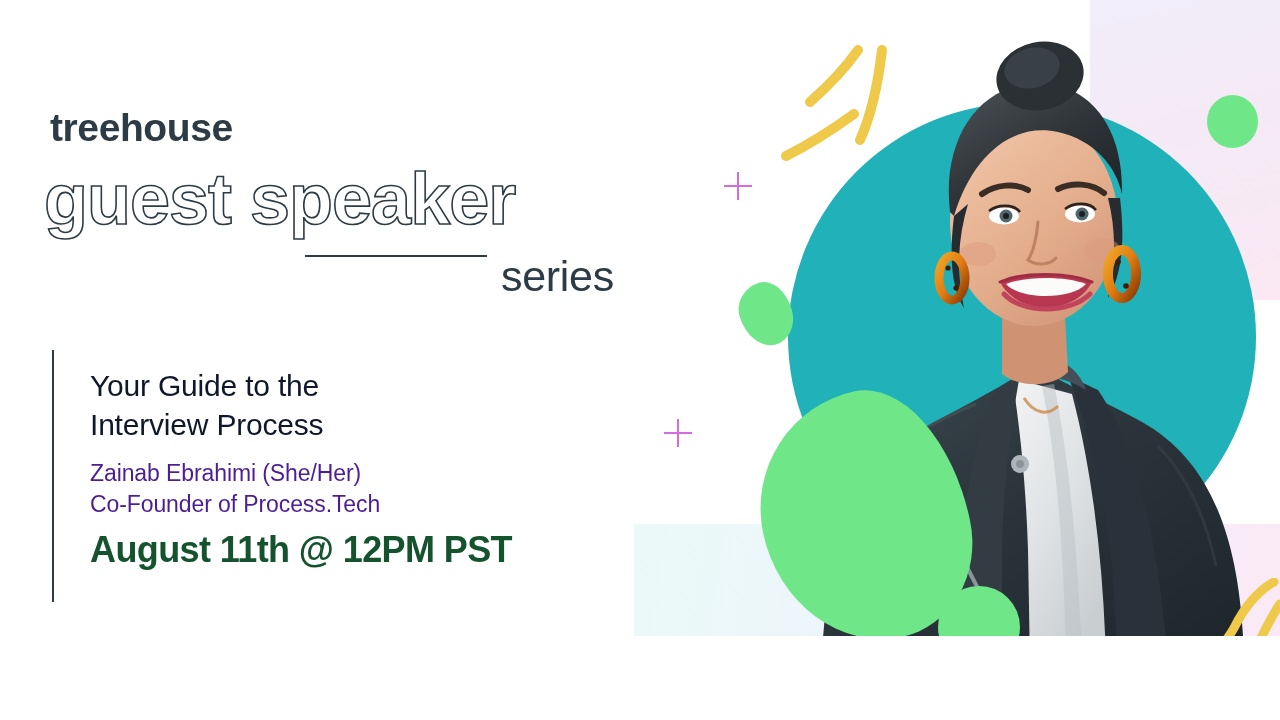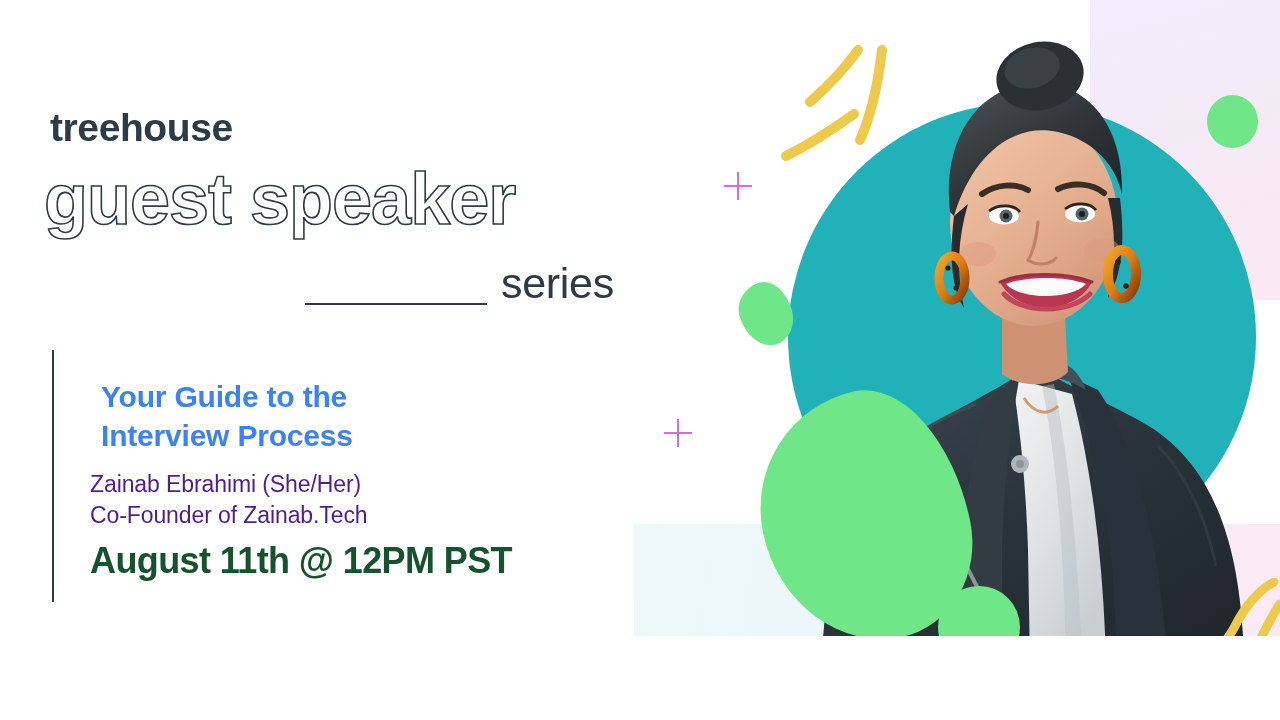--- a/index.html
+++ b/index.html
@@ -144,21 +144,21 @@
     white-space: nowrap;
   }
 
   #series-row {
     position: absolute;
     left: 305px;
     top: 255px;
     width: 320px;
     height: 50px;
     display: flex;
-    align-items: flex-end;
+    align-items: flex-start;
   }
   #series-rule {
     width: 182px;
     height: 2px;
     background: #2c3b45;
     flex: none;
   }
   #series-label {
     margin-left: 14px;
     font-size: 43px;
@@ -180,25 +180,25 @@
 
   #detail-block {
     position: absolute;
     left: 90px;
     top: 366px;
     width: 540px;
   }
 
   #talk-title {
     font-size: 30px;
-    font-weight: 700;
+    font-weight: 400;
     line-height: 1.3;
-    color: #3b82f6;
+    color: #0f172a;
     letter-spacing: -0.2px;
-    margin: 11px;
+    margin: 0;
     white-space: pre-line;
   }
 
   .speaker-line {
     font-size: 23px;
     font-weight: 400;
     line-height: 1.36;
     color: #4c1d95;
     letter-spacing: -0.1px;
   }
@@ -359,17 +359,17 @@
     <div id="series-rule"></div>
     <div id="series-label">series</div>
   </div>
 
   <div id="detail-rule"></div>
 
   <div id="detail-block">
     <div id="talk-title">Your Guide to the
 Interview Process</div>
     <div class="speaker-line" id="speaker-name">Zainab Ebrahimi (She/Her)</div>
-    <div class="speaker-line" id="speaker-role">Co-Founder of Zainab.Tech</div>
+    <div class="speaker-line" id="speaker-role">Co-Founder of Process.Tech</div>
     <div id="event-datetime">August 11th @ 12PM PST</div>
   </div>
 
 </div>
 
 </body></html>

